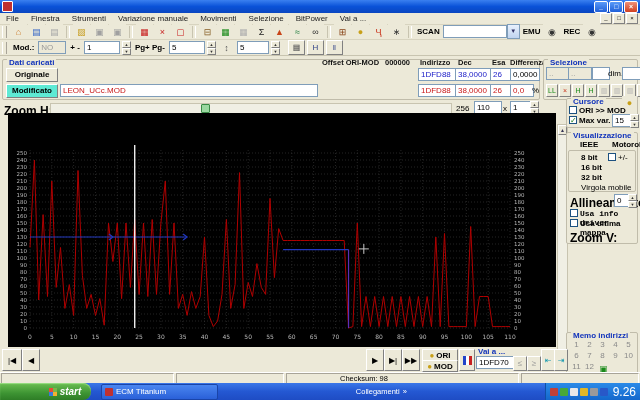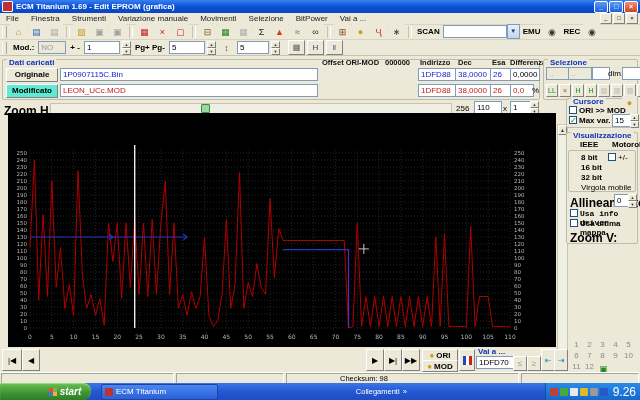--- a/index.html
+++ b/index.html
@@ -84,21 +84,20 @@
   .clock{color:#fff;font-size:12px;margin-left:3px;}
   .colleg{color:#fff;font-size:7.5px;margin-left:auto;display:flex;align-items:center;gap:3px;}
 </style>
 </head>
 <body>
 
 <div class="screen">
 
   <div class="abs titlebar">
     <span class="appicon"></span>
-    <span>ECM Titanium 1.69 - Edit EPROM (grafica)</span>
     <span class="tb-btns">
       <span class="tb-btn">_</span>
       <span class="tb-btn">□</span>
       <span class="tb-btn close">×</span>
     </span>
   </div>
 
   <div class="abs menubar">
     <span id="menu-items"><span class="menu-item">File</span><span class="menu-item">Finestra</span><span class="menu-item">Strumenti</span><span class="menu-item">Variazione manuale</span><span class="menu-item">Movimenti</span><span class="menu-item">Selezione</span><span class="menu-item">BitPower</span><span class="menu-item">Vai a ...</span></span>
     <span class="mdi-btns">
@@ -187,21 +186,20 @@
     <span class="abs hdr" style="left:322px;top:2px;">Offset ORI-MOD</span>
     <span class="abs hdr" style="left:385px;top:2px;">000000</span>
     
     <span class="abs hdr" style="left:420px;top:2px;">Indirizzo</span>
     <span class="abs hdr" style="left:458px;top:2px;">Dec</span>
     <span class="abs hdr" style="left:492px;top:2px;">Esa</span>
     <span class="abs hdr" style="left:510px;top:2px;">Differenza</span>
 
     
     <span class="abs rowbtn" style="left:6px;top:12px;width:50px;">Originale</span>
-    <span class="abs field blue-t" style="left:60px;top:12px;width:252px;">1P0907115C.Bin</span>
     <span class="abs field blue-t" style="left:418px;top:12px;width:32px;">1DFD88</span>
     <span class="abs field blue-t" style="left:455px;top:12px;width:30px;">38,0000</span>
     <span class="abs field blue-t" style="left:490px;top:12px;width:16px;">26</span>
     <span class="abs field" style="left:510px;top:12px;width:24px;">0,0000</span>
 
     
     <span class="abs rowbtn green" style="left:6px;top:28px;width:50px;">Modificato</span>
     <span class="abs field red-t" style="left:60px;top:28px;width:252px;">LEON_UCc.MOD</span>
     <span class="abs field red-t" style="left:418px;top:28px;width:32px;">1DFD88</span>
     <span class="abs field red-t" style="left:455px;top:28px;width:30px;">38,0000</span>
@@ -428,20 +426,23 @@
         <span>▼</span>
       </span>
     <span class="abs chk" style="left:570px;top:153px;"></span>
     <span class="abs lbl" style="left:580px;top:153px;font-weight:bold;font-family:Liberation Mono, monospace;">Usa info driver</span>
     <span class="abs chk" style="left:570px;top:163px;"></span>
     <span class="abs lbl" style="left:580px;top:163px;font-weight:bold;">Usa ultima mappa</span>
     <span class="abs boldlbl" style="left:570px;top:175px;">Zoom V:</span>
     
 
     
+    <div class="abs gb" style="left:566px;top:276px;width:72px;height:44px;">
+      <span class="gb-title">Memo indirizzi</span>
+    </div>
     <div id="memo-grid" class="abs" style="left:570px;top:284px;width:66px;display:grid;grid-template-columns:repeat(5,13px);grid-auto-rows:11px;color:#8a8a8a;font-size:8px;">
         <span style="text-align: center;">1</span>
         <span style="text-align: center;">2</span>
         <span style="text-align: center;">3</span>
         <span style="text-align: center;">4</span>
         <span style="text-align: center;">5</span>
         <span style="text-align: center;">6</span>
         <span style="text-align: center;">7</span>
         <span style="text-align: center;">8</span>
         <span style="text-align: center;">9</span>

